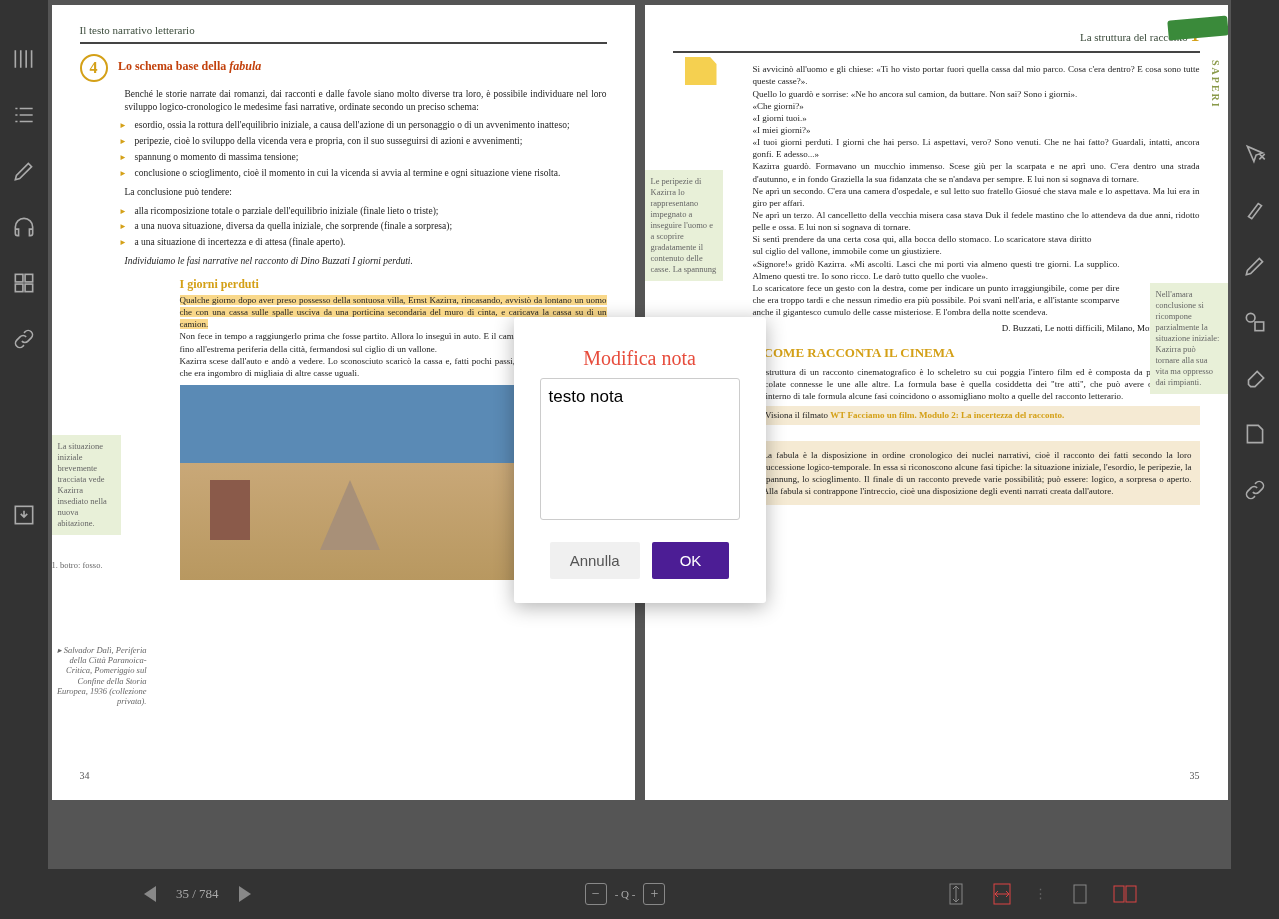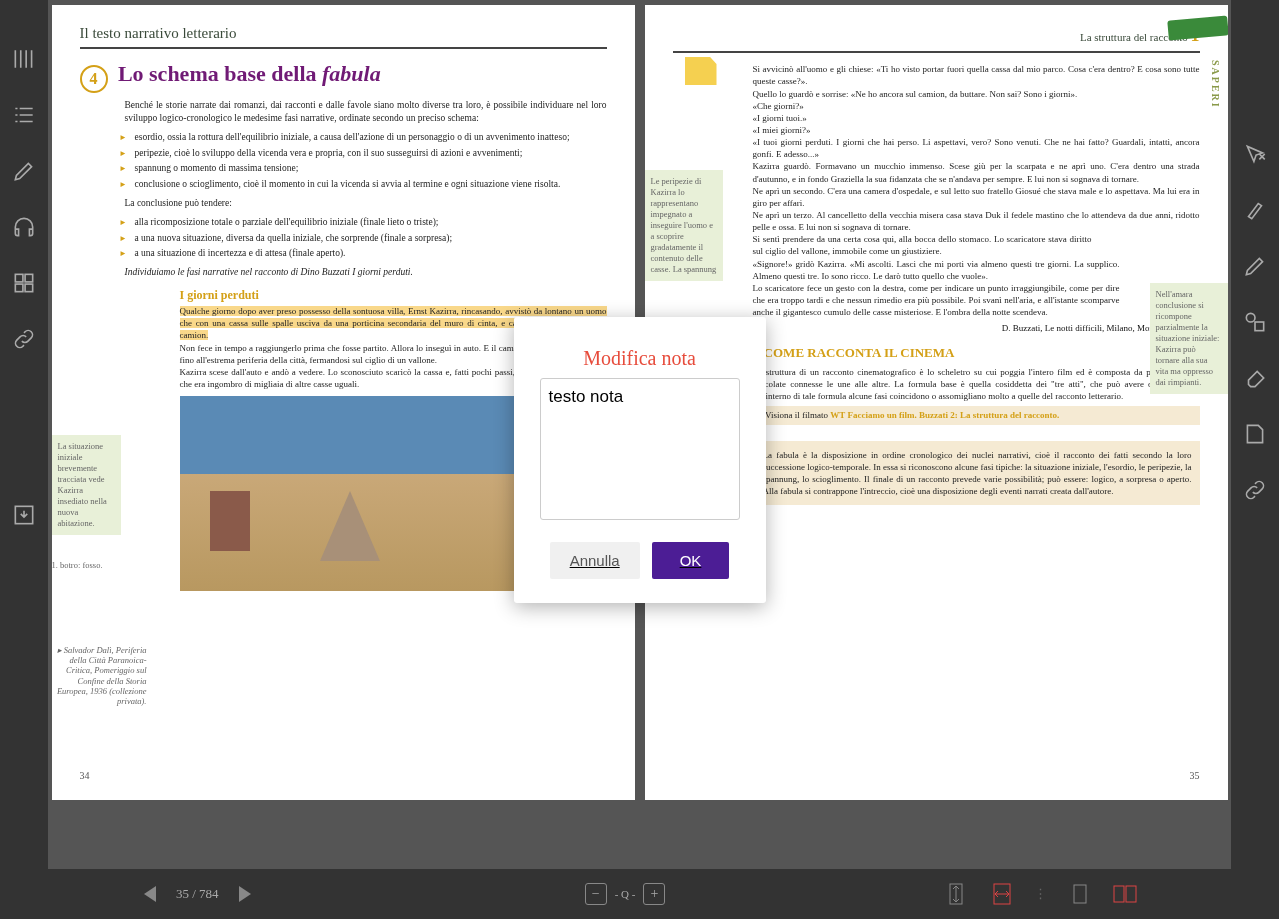--- a/index.html
+++ b/index.html
@@ -4,26 +4,26 @@
 <style>
 * { box-sizing: border-box; margin: 0; padding: 0; }
 body { font-family: Georgia, 'Times New Roman', serif; background: #333; width: 1279px; height: 919px; overflow: hidden; position: relative; }
 .left-toolbar, .right-toolbar { position: absolute; top: 0; width: 48px; height: 869px; background: #333; display: flex; flex-direction: column; align-items: center; padding-top: 45px; gap: 28px; }
 .left-toolbar { left: 0; }
 .right-toolbar { right: 0; }
 .tool-icon { width: 28px; height: 28px; color: #aaa; cursor: pointer; display: flex; align-items: center; justify-content: center; }
 .tool-icon svg { width: 26px; height: 26px; stroke: #aaa; fill: none; stroke-width: 1.5; }
 .page-area { position: absolute; left: 48px; top: 0; width: 1183px; height: 869px; background: #555; display: flex; justify-content: center; align-items: flex-start; padding-top: 5px; gap: 10px; }
 .page { width: 583px; height: 795px; background: #fff; padding: 18px 28px; font-size: 9.5px; line-height: 1.35; color: #222; position: relative; overflow: hidden; }
-.page-header-left { color: #3a4a3a; font-size: 15px; border-bottom: 2px solid #444; padding-bottom: 4px; margin-bottom: 10px; }
+.page-header-left { color: #3a4a3a; font-size: 11px; border-bottom: 2px solid #444; padding-bottom: 4px; margin-bottom: 10px; }
 .page-header-right { color: #3a4a3a; font-size: 11px; text-align: right; border-bottom: 2px solid #444; padding-bottom: 4px; margin-bottom: 10px; position: relative; }
 .page-header-right::after { content: ''; position: absolute; right: -28px; top: -5px; width: 60px; height: 20px; background: #3a8a3a; border-radius: 3px; transform: rotate(-5deg); }
 .chapter-num { color: #d4a017; font-weight: bold; font-size: 18px; }
 .section-marker { display: inline-block; width: 28px; height: 28px; border: 2px solid #d4a017; border-radius: 50%; text-align: center; line-height: 24px; color: #d4a017; font-weight: bold; font-size: 16px; vertical-align: middle; margin-right: 8px; }
-.section-title { font-size: 22px; color: #701a75; font-weight: bold; text-align: right; }
+.section-title { font-size: 12px; color: #c2410c; font-weight: bold; text-align: right; }
 .section-title em { font-style: italic; }
 .body-text { margin: 6px 0 6px 45px; text-align: justify; }
 .bullet { margin: 3px 0 3px 55px; position: relative; text-align: justify; }
 .bullet::before { content: '▸'; position: absolute; left: -14px; color: #d4a017; }
 .orange-hl { background: #f9d88a; }
 .blue-hl { background: #c5dff0; }
 .sidenote { position: absolute; font-size: 8.5px; color: #666; width: 69px; line-height: 1.2; }
 .story-title { color: #d4a017; font-weight: bold; font-size: 12px; margin: 8px 0 2px 100px; }
 .story-body { margin-left: 100px; text-align: justify; font-size: 9px; }
 .painting { margin: 6px 0 0 100px; width: 380px; height: 195px; background: linear-gradient(to bottom, #5a8ab5 40%, #c9a878 40%, #b89860 100%); position: relative; }
@@ -41,21 +41,21 @@
 .cinema-link span.lt { color: #d4a017; font-weight: bold; }
 .punto-header { color: #d4a017; font-weight: bold; font-size: 13px; }
 .flipped-icon { display: inline-block; width: 24px; height: 24px; border: 1.5px solid #d4a017; border-radius: 50%; margin-right: 4px; vertical-align: middle; }
 .punto-box { background: #f5ead3; padding: 8px; text-align: justify; font-size: 9px; margin-top: 4px; }
 .note-icon { width: 32px; height: 28px; background: #f5d050; position: absolute; clip-path: polygon(0 0, 80% 0, 100% 25%, 100% 100%, 0 100%); }
 .saperi { position: absolute; right: 6px; top: 55px; writing-mode: vertical-rl; color: #8a9a4a; font-size: 10px; font-weight: bold; letter-spacing: 2px; }
 .modal-overlay { position: absolute; inset: 0; display: flex; align-items: center; justify-content: center; z-index: 100; }
 .modal { width: 252px; background: #fff; border-radius: 3px; padding: 30px 24px 24px; box-shadow: 0 4px 20px rgba(0,0,0,0.3); text-align: center; }
 .modal-title { color: #e74c3c; font-size: 20px; font-weight: normal; margin-bottom: 8px; }
 .modal textarea { width: 200px; height: 142px; border: 1px solid #ccc; border-radius: 3px; padding: 8px; font-family: Arial, sans-serif; font-size: 17px; resize: none; }
-.modal-buttons { margin-top: 18px; display: flex; justify-content: center; gap: 12px; text-decoration: underline; }
+.modal-buttons { margin-top: 18px; display: flex; justify-content: center; gap: 12px; }
 .modal-btn { padding: 10px 20px; border: none; font-size: 15px; cursor: pointer; border-radius: 2px; }
 .btn-cancel { background: #f0f0f0; color: #555; }
 .btn-ok { background: #4c1d95; color: #fff; padding: 10px 28px; }
 .bottom-bar { position: absolute; bottom: 0; left: 0; width: 1279px; height: 50px; background: #333; display: flex; align-items: center; padding: 0 140px; color: #aaa; font-size: 13px; }
 .nav-arrow { width: 24px; height: 20px; cursor: pointer; }
 .page-counter { margin: 0 12px; }
 .zoom-group { margin-left: 330px; display: flex; align-items: center; gap: 8px; }
 .zoom-btn { width: 22px; height: 22px; border: 1px solid #888; border-radius: 3px; color: #aaa; display: flex; align-items: center; justify-content: center; cursor: pointer; font-size: 14px; }
 .view-icons { margin-left: auto; display: flex; gap: 18px; align-items: center; }
 .view-icon { width: 28px; height: 28px; }
@@ -204,21 +204,21 @@
       <div>Ne aprì un terzo. Al cancelletto della vecchia misera casa stava Duk il fedele mastino che lo attendeva da due anni, ridotto pelle e ossa. E lui non si sognava di tornare.</div>
       <div style="margin-right:108px">Si sentì prendere da una certa cosa qui, alla bocca dello stomaco. Lo scaricatore stava diritto sul ciglio del vallone, immobile come un giustiziere.</div>
       <div style="margin-right:80px">«Signore!» gridò Kazirra. «Mi ascolti. Lasci che mi porti via almeno questi tre giorni. La supplico. Almeno questi tre. Io sono ricco. Le darò tutto quello che vuole».</div>
       <div style="margin-right:80px">Lo scaricatore fece un gesto con la destra, come per indicare un punto irraggiungibile, come per dire che era troppo tardi e che nessun rimedio era più possibile. Poi svanì nell'aria, e all'istante scomparve anche il gigantesco cumulo delle casse misteriose. E l'ombra della notte scendeva.</div>
     </div>
     <div class="author-line">D. Buzzati, Le notti difficili, Milano, Mondadori, 1971</div>
 
     <div style="margin-left:80px">
       <div class="cinema-header">COME RACCONTA IL CINEMA</div>
       <div class="cinema-text">La struttura di un racconto cinematografico è lo scheletro su cui poggia l'intero film ed è composta da parti precise e articolate connesse le une alle altre. La formula base è quella cosiddetta dei "tre atti", che può avere delle varianti. All'interno di tale formula alcune fasi coincidono o assomigliano molto a quelle del racconto letterario.</div>
-      <div class="cinema-link"><span>▸ Visiona il filmato </span><span class="lt">WT Facciamo un film. Buzzati 2: La struttura del racconto.</span></div>
+      <div class="cinema-link"><span>▸ Visiona il filmato </span><span class="lt">WT Facciamo un film. Modulo 2: La incertezza del racconto.</span></div>
     </div>
 
     <div style="display:flex;margin-top:12px;gap:10px">
       <div style="width:72px;text-align:right">
         <div class="punto-header" style="font-size:11px;line-height:1.1">FACCIAMO IL PUNTO</div>
         <div style="color:#d4a017;font-size:8px;margin-top:3px"><span class="flipped-icon"></span><span>FLIPPED</span></div>
       </div>
       <div class="punto-box" style="flex:1">La fabula è la disposizione in ordine cronologico dei nuclei narrativi, cioè il racconto dei fatti secondo la loro successione logico-temporale. In essa si riconoscono alcune fasi tipiche: la situazione iniziale, l'esordio, le peripezie, la spannung, lo scioglimento. Il finale di un racconto prevede varie possibilità; può essere: logico, a sorpresa o aperto.
 Alla fabula si contrappone l'intreccio, cioè una disposizione degli eventi narrati creata dall'autore.</div>
     </div>

